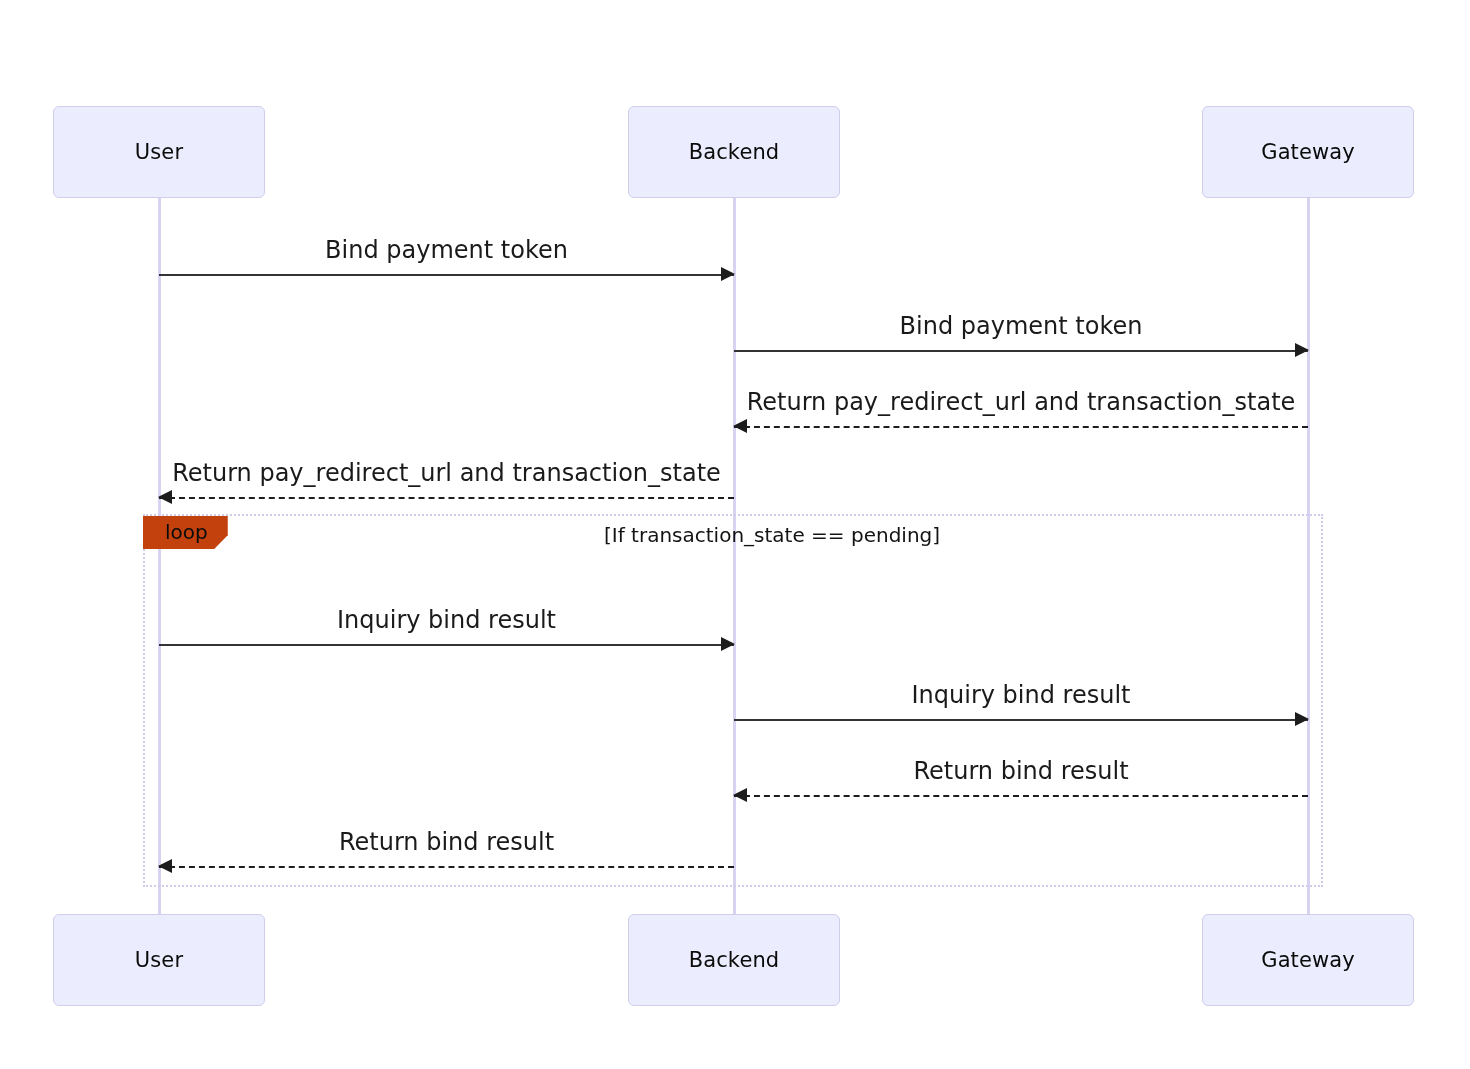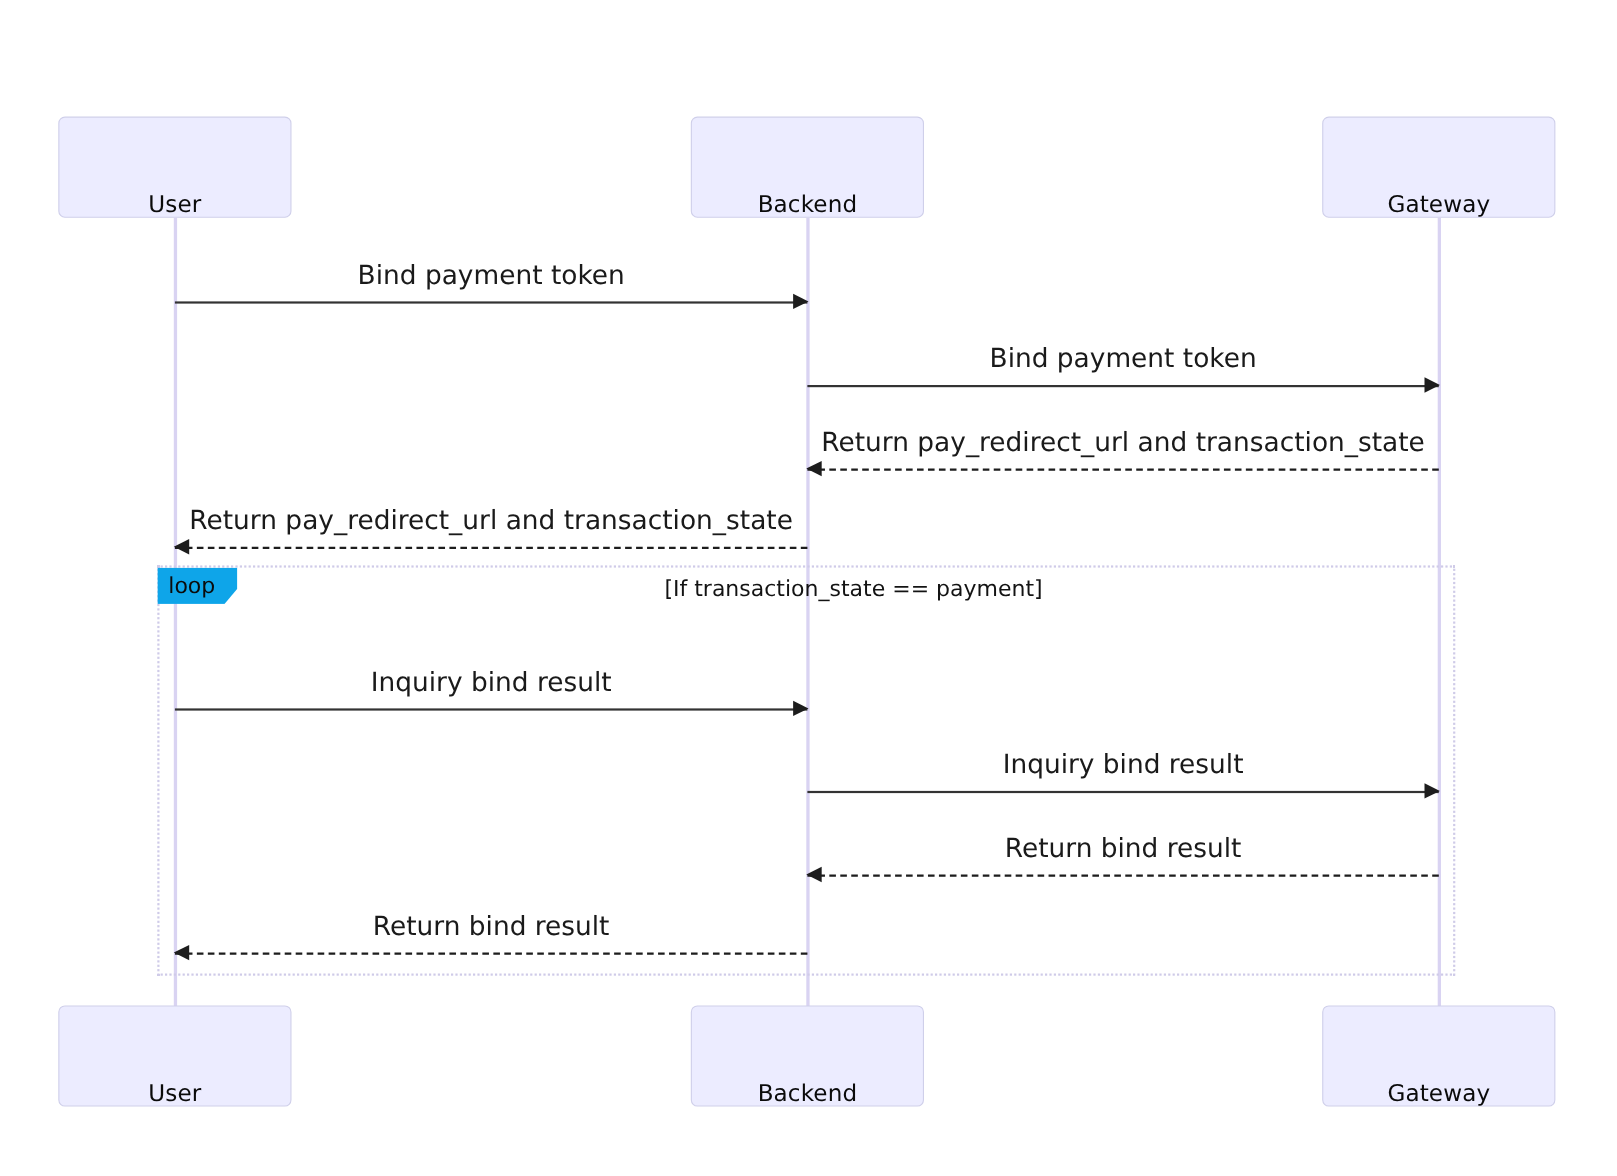--- a/index.html
+++ b/index.html
@@ -22,21 +22,21 @@
   }
 
   
   .actor-box {
     position: absolute;
     box-sizing: border-box;
     background: #ECECFF;
     border: 1px solid #CFCFEA;
     border-radius: 6px;
     display: flex;
-    align-items: flex-end;
+    align-items: center;
     justify-content: center;
   }
   .actor-label {
     font-size: 21px;
     color: #0b0b0b;
     font-family: "DejaVu Sans", sans-serif;
     letter-spacing: 0.1px;
     line-height: 1;
   }
 
@@ -96,26 +96,26 @@
 
   
   .loop-frame {
     position: absolute;
     box-sizing: border-box;
     border: 2px dotted #CFCBE8;
     background: transparent;
   }
   .loop-tag {
     position: absolute;
-    background: #0ea5e9;
+    background: #c2410c;
     color: #0b0b0b;
     font-size: 20px;
     font-family: "DejaVu Sans", sans-serif;
     line-height: 1;
-    padding: 6px 20px 7px 10px;
+    padding: 6px 20px 7px 22px;
     clip-path: polygon(0 0, 100% 0, 100% 58%, 84% 100%, 0 100%);
     white-space: nowrap;
   }
   .loop-condition {
     position: absolute;
     font-size: 20px;
     color: #131313;
     font-family: "DejaVu Sans", sans-serif;
     white-space: nowrap;
     line-height: 1;
@@ -125,21 +125,21 @@
 <body>
 
 <div id="diagram">
 
   <div class="lifeline" style="left:158px; top:198px; height:718px;"></div>
   <div class="lifeline" style="left:733px; top:198px; height:718px;"></div>
   <div class="lifeline" style="left:1307px; top:198px; height:718px;"></div>
 
   <div class="loop-frame" style="left:143px; top:514px; width:1180px; height:373px;"></div>
   <div class="loop-tag" style="left:143px; top:516px;">loop</div>
-  <div class="loop-condition" style="left:604px; top:525px;">[If transaction_state == payment]</div>
+  <div class="loop-condition" style="left:604px; top:525px;">[If transaction_state == pending]</div>
 
   <div class="actor-box" style="left:53px; top:106px; width:212px; height:92px;">
     <span class="actor-label">User</span>
   </div>
   <div class="actor-box" style="left:628px; top:106px; width:212px; height:92px;">
     <span class="actor-label">Backend</span>
   </div>
   <div class="actor-box" style="left:1202px; top:106px; width:212px; height:92px;">
     <span class="actor-label">Gateway</span>
   </div>

